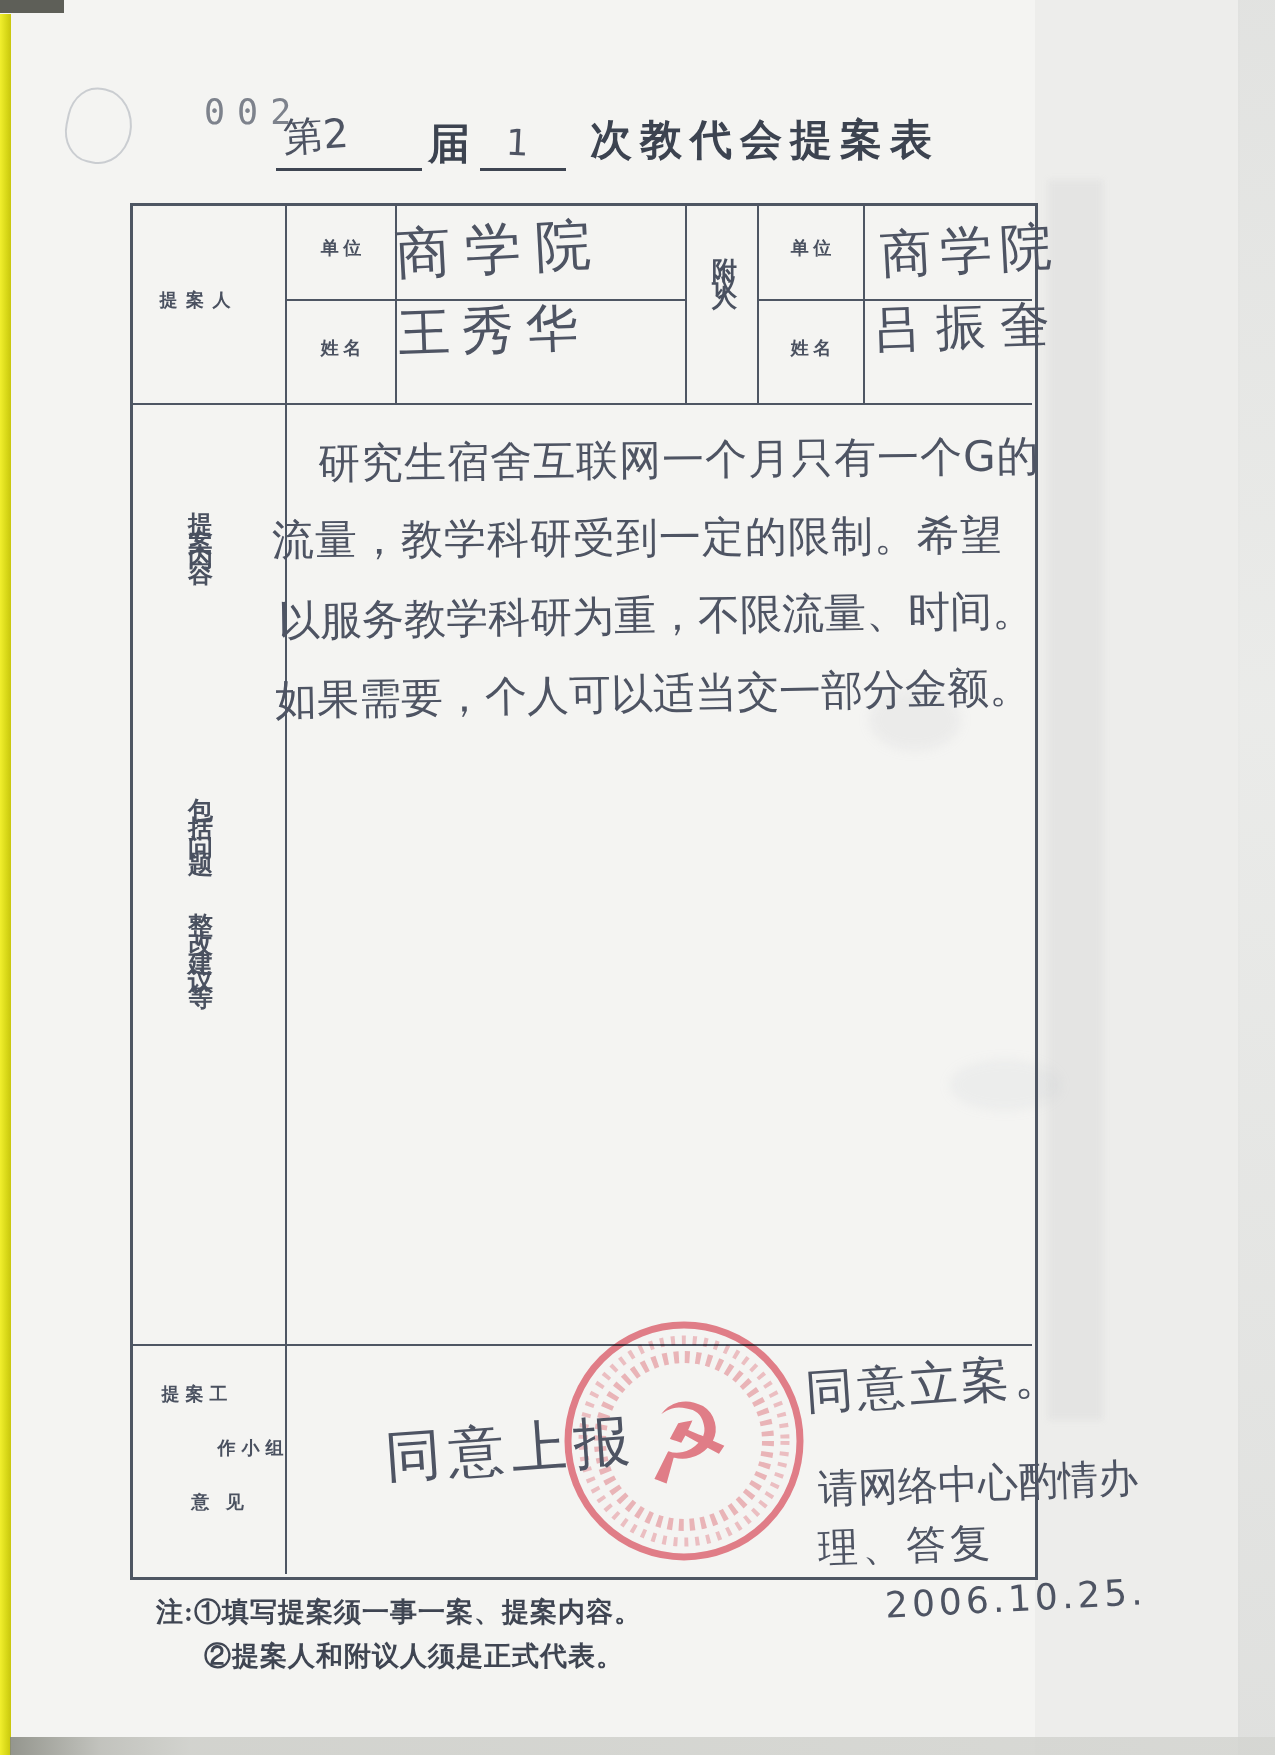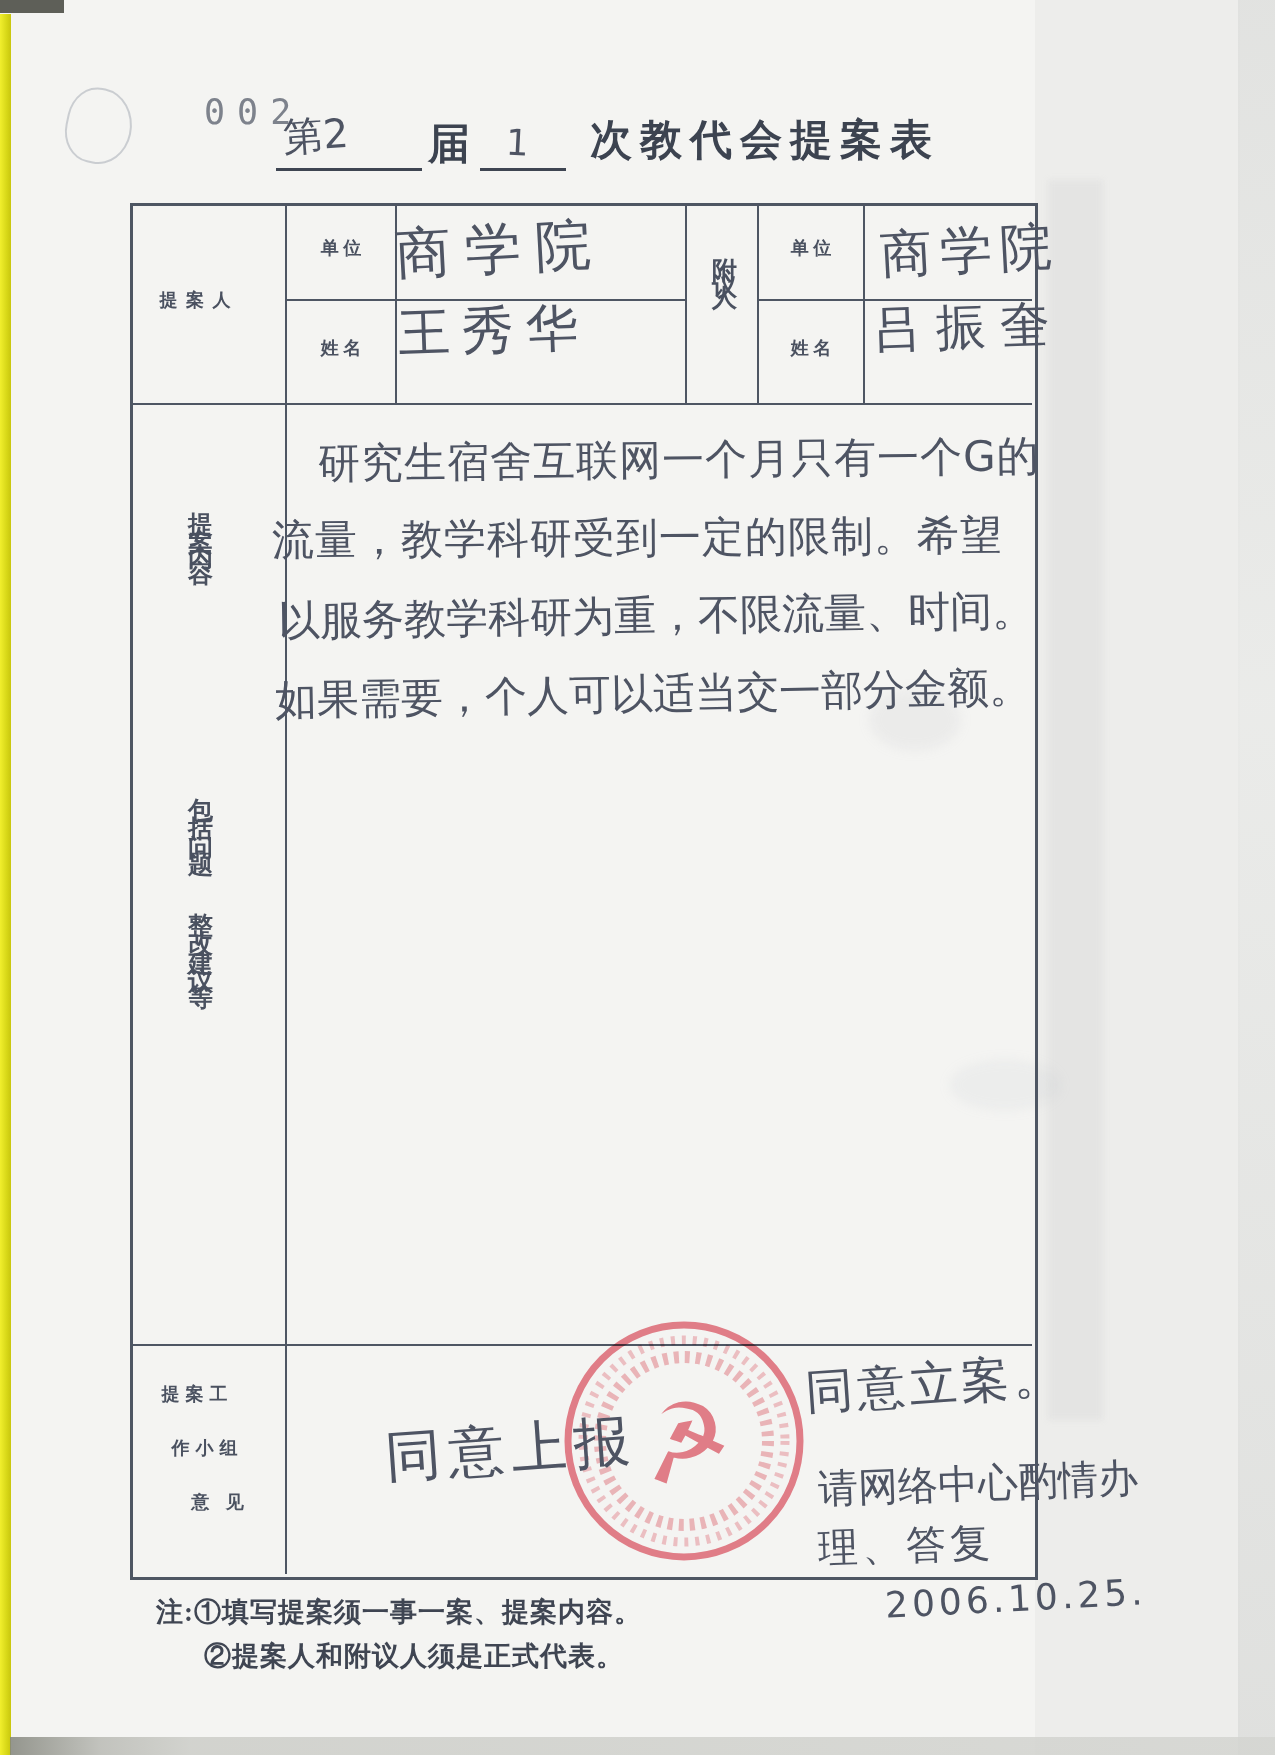--- a/index.html
+++ b/index.html
@@ -90,21 +90,21 @@
 
 <div class="abs vlabel" style="left:184px;top:492px;letter-spacing:.62em;">提案内容</div>
 <div class="abs vlabel" style="left:184px;top:778px;letter-spacing:.72em;">包括问题、整改建议等</div>
 
 <div class="abs hw" style="left:318px;top:432px;font-size:42px;letter-spacing:1px;transform:rotate(-.6deg);">研究生宿舍互联网一个月只有一个G的</div>
 <div class="abs hw" style="left:272px;top:510px;font-size:42px;letter-spacing:1px;transform:rotate(-.4deg);">流量，教学科研受到一定的限制。希望</div>
 <div class="abs hw" style="left:278px;top:588px;font-size:42px;letter-spacing:0px;transform:rotate(-.8deg);">以服务教学科研为重，不限流量、时间。</div>
 <div class="abs hw" style="left:275px;top:666px;font-size:42px;letter-spacing:0px;transform:rotate(-1deg);">如果需要，个人可以适当交一部分金额。</div>
 
 <div class="abs label" style="left:130px;top:1382px;width:135px;text-align:center;letter-spacing:6px;">提案工</div>
-<div class="abs label" style="left:130px;top:1436px;width:155px;text-align:center;letter-spacing:6px;">作小组</div>
+<div class="abs label" style="left:130px;top:1436px;width:155px;text-align:center;letter-spacing:6px;padding-left:46px;">作小组</div>
 <div class="abs label" style="left:130px;top:1490px;width:181px;text-align:center;letter-spacing:6px;">意  见</div>
 
 <svg class="abs seal" style="left:553px;top:1310px;" width="262" height="262" viewBox="0 0 262 262">
   <g stroke="#e8727e" fill="none">
     <circle cx="131" cy="131" r="116" stroke-width="7"></circle>
     <circle cx="131" cy="131" r="101" stroke-width="9" stroke-dasharray="4 7" opacity="0.45"></circle>
     <circle cx="131" cy="131" r="84" stroke-width="12" stroke-dasharray="5 6" opacity="0.55"></circle>
   </g>
   <text x="131" y="168" font-size="104" fill="#e8727e" text-anchor="middle" transform="rotate(-14 131 131)">☭</text>
 </svg>

